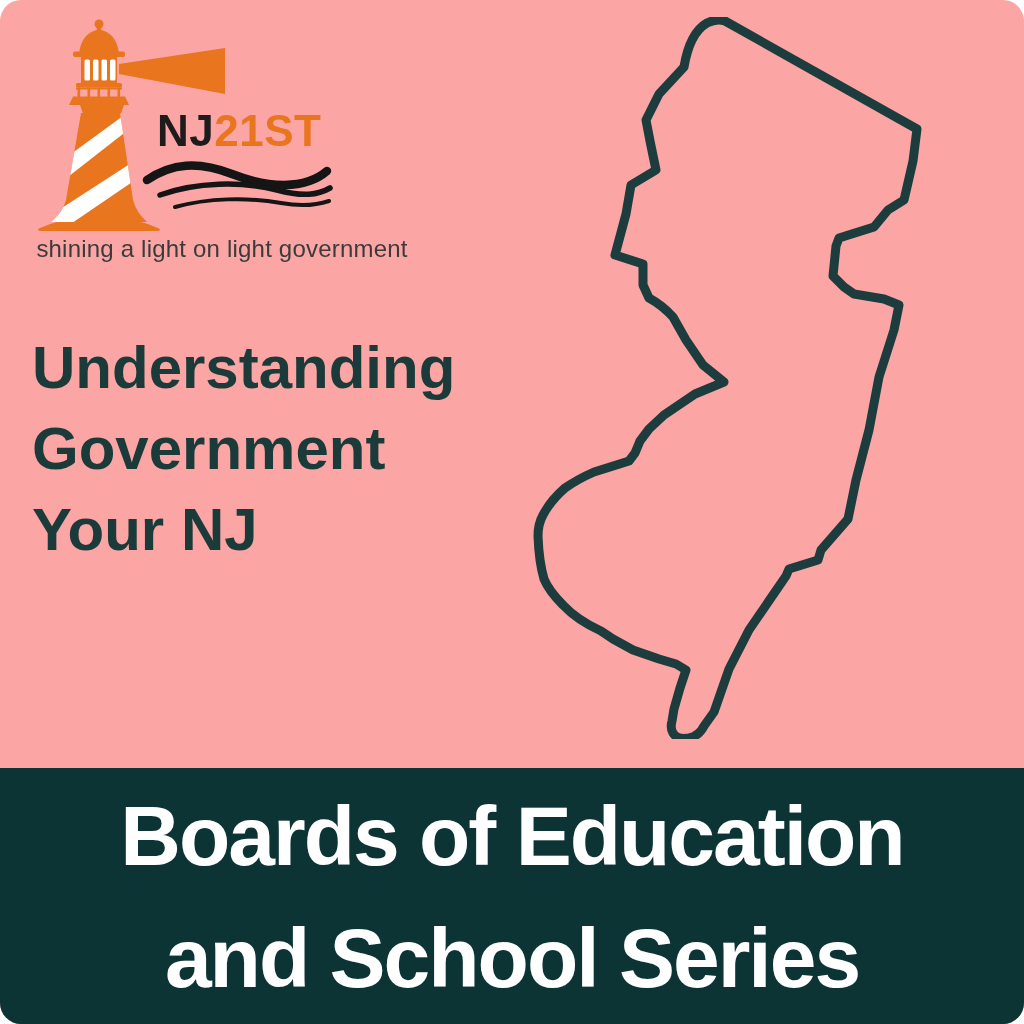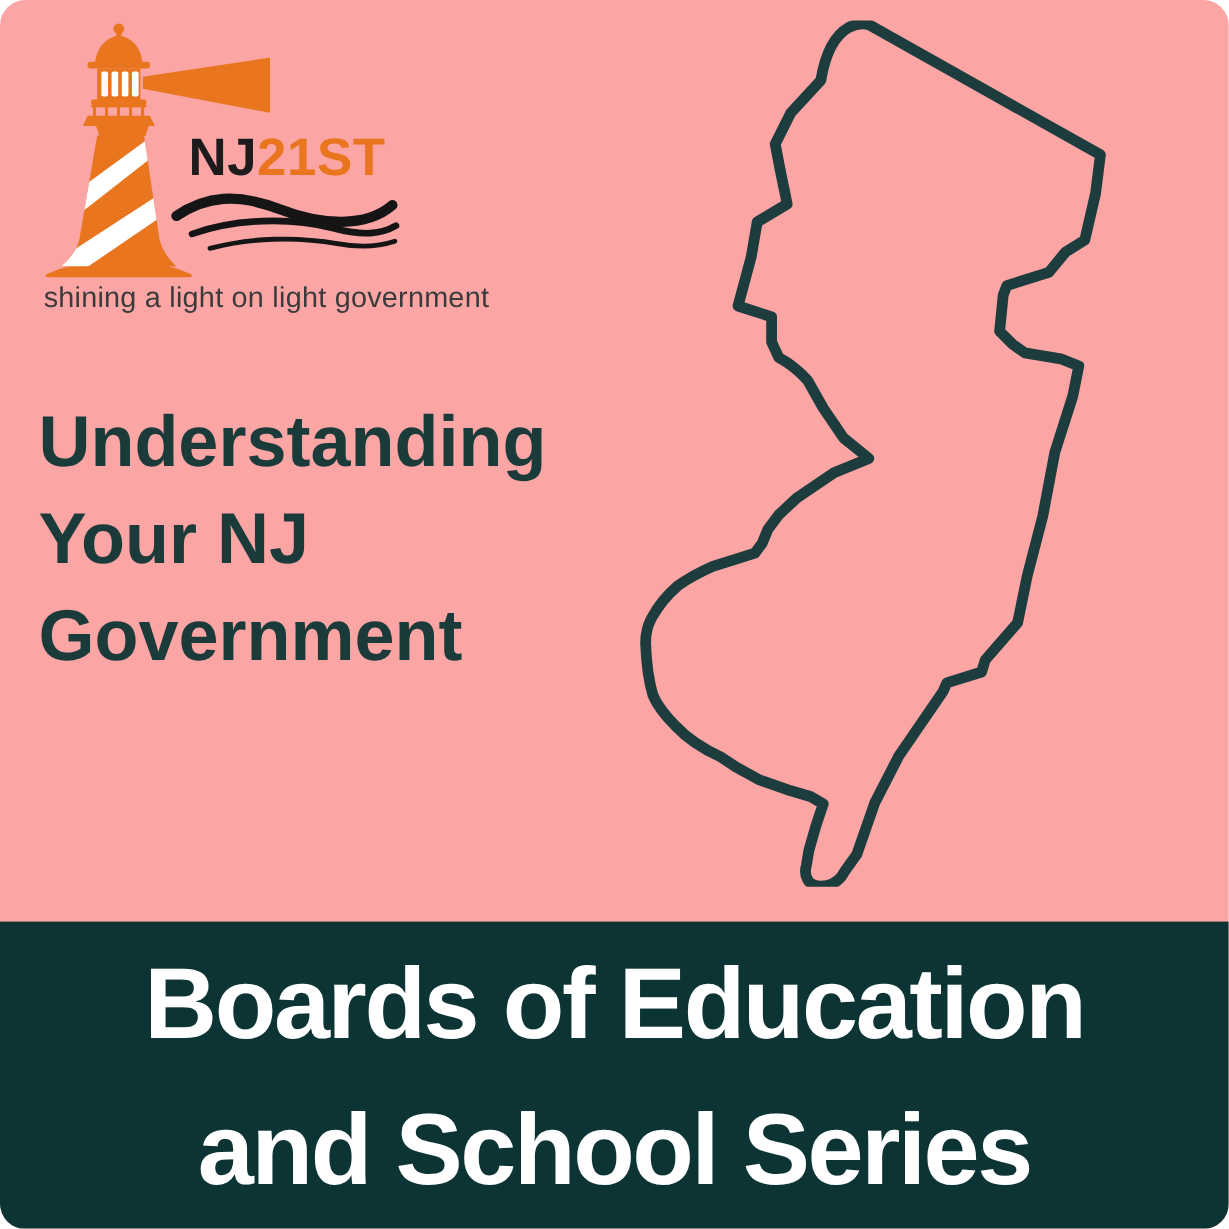--- a/index.html
+++ b/index.html
@@ -105,22 +105,22 @@
       <path d="M 147,180 C 172,163 198,161 232,174 C 268,188 305,190 327,171" stroke-width="8.5"></path>
       <path d="M 160,195 C 196,182 242,181 277,190 C 303,197 318,195 330,188" stroke-width="5.5"></path>
       <path d="M 175,207 C 208,198 247,197 281,203 C 303,207 317,205 329,201" stroke-width="4"></path>
     </g>
   </svg>
 
   <div class="tagline">shining a light on light government</div>
 
   <div class="series-title">
     <div>Understanding</div>
+    <div>Government</div>
     <div>Your NJ</div>
-    <div>Government</div>
   </div>
 
   <svg class="nj-map" viewBox="0 0 400 722" aria-hidden="true">
     <path fill="none" stroke="#1D3C3D" stroke-width="9" stroke-linejoin="round" stroke-linecap="round" d="M 198,4
              L 390,112
              L 386,144 L 377,183 L 361,193 L 347,210
              L 312,221 L 309,229 L 306,259 L 317,270 L 327,277 L 357,282 L 372,288
              L 367,313 L 352,360 L 342,413 L 329,463 L 321,502
              L 294,533 L 291,543 L 262,552 L 259,559
              L 222,613 L 202,652 L 187,695 L 177,709

